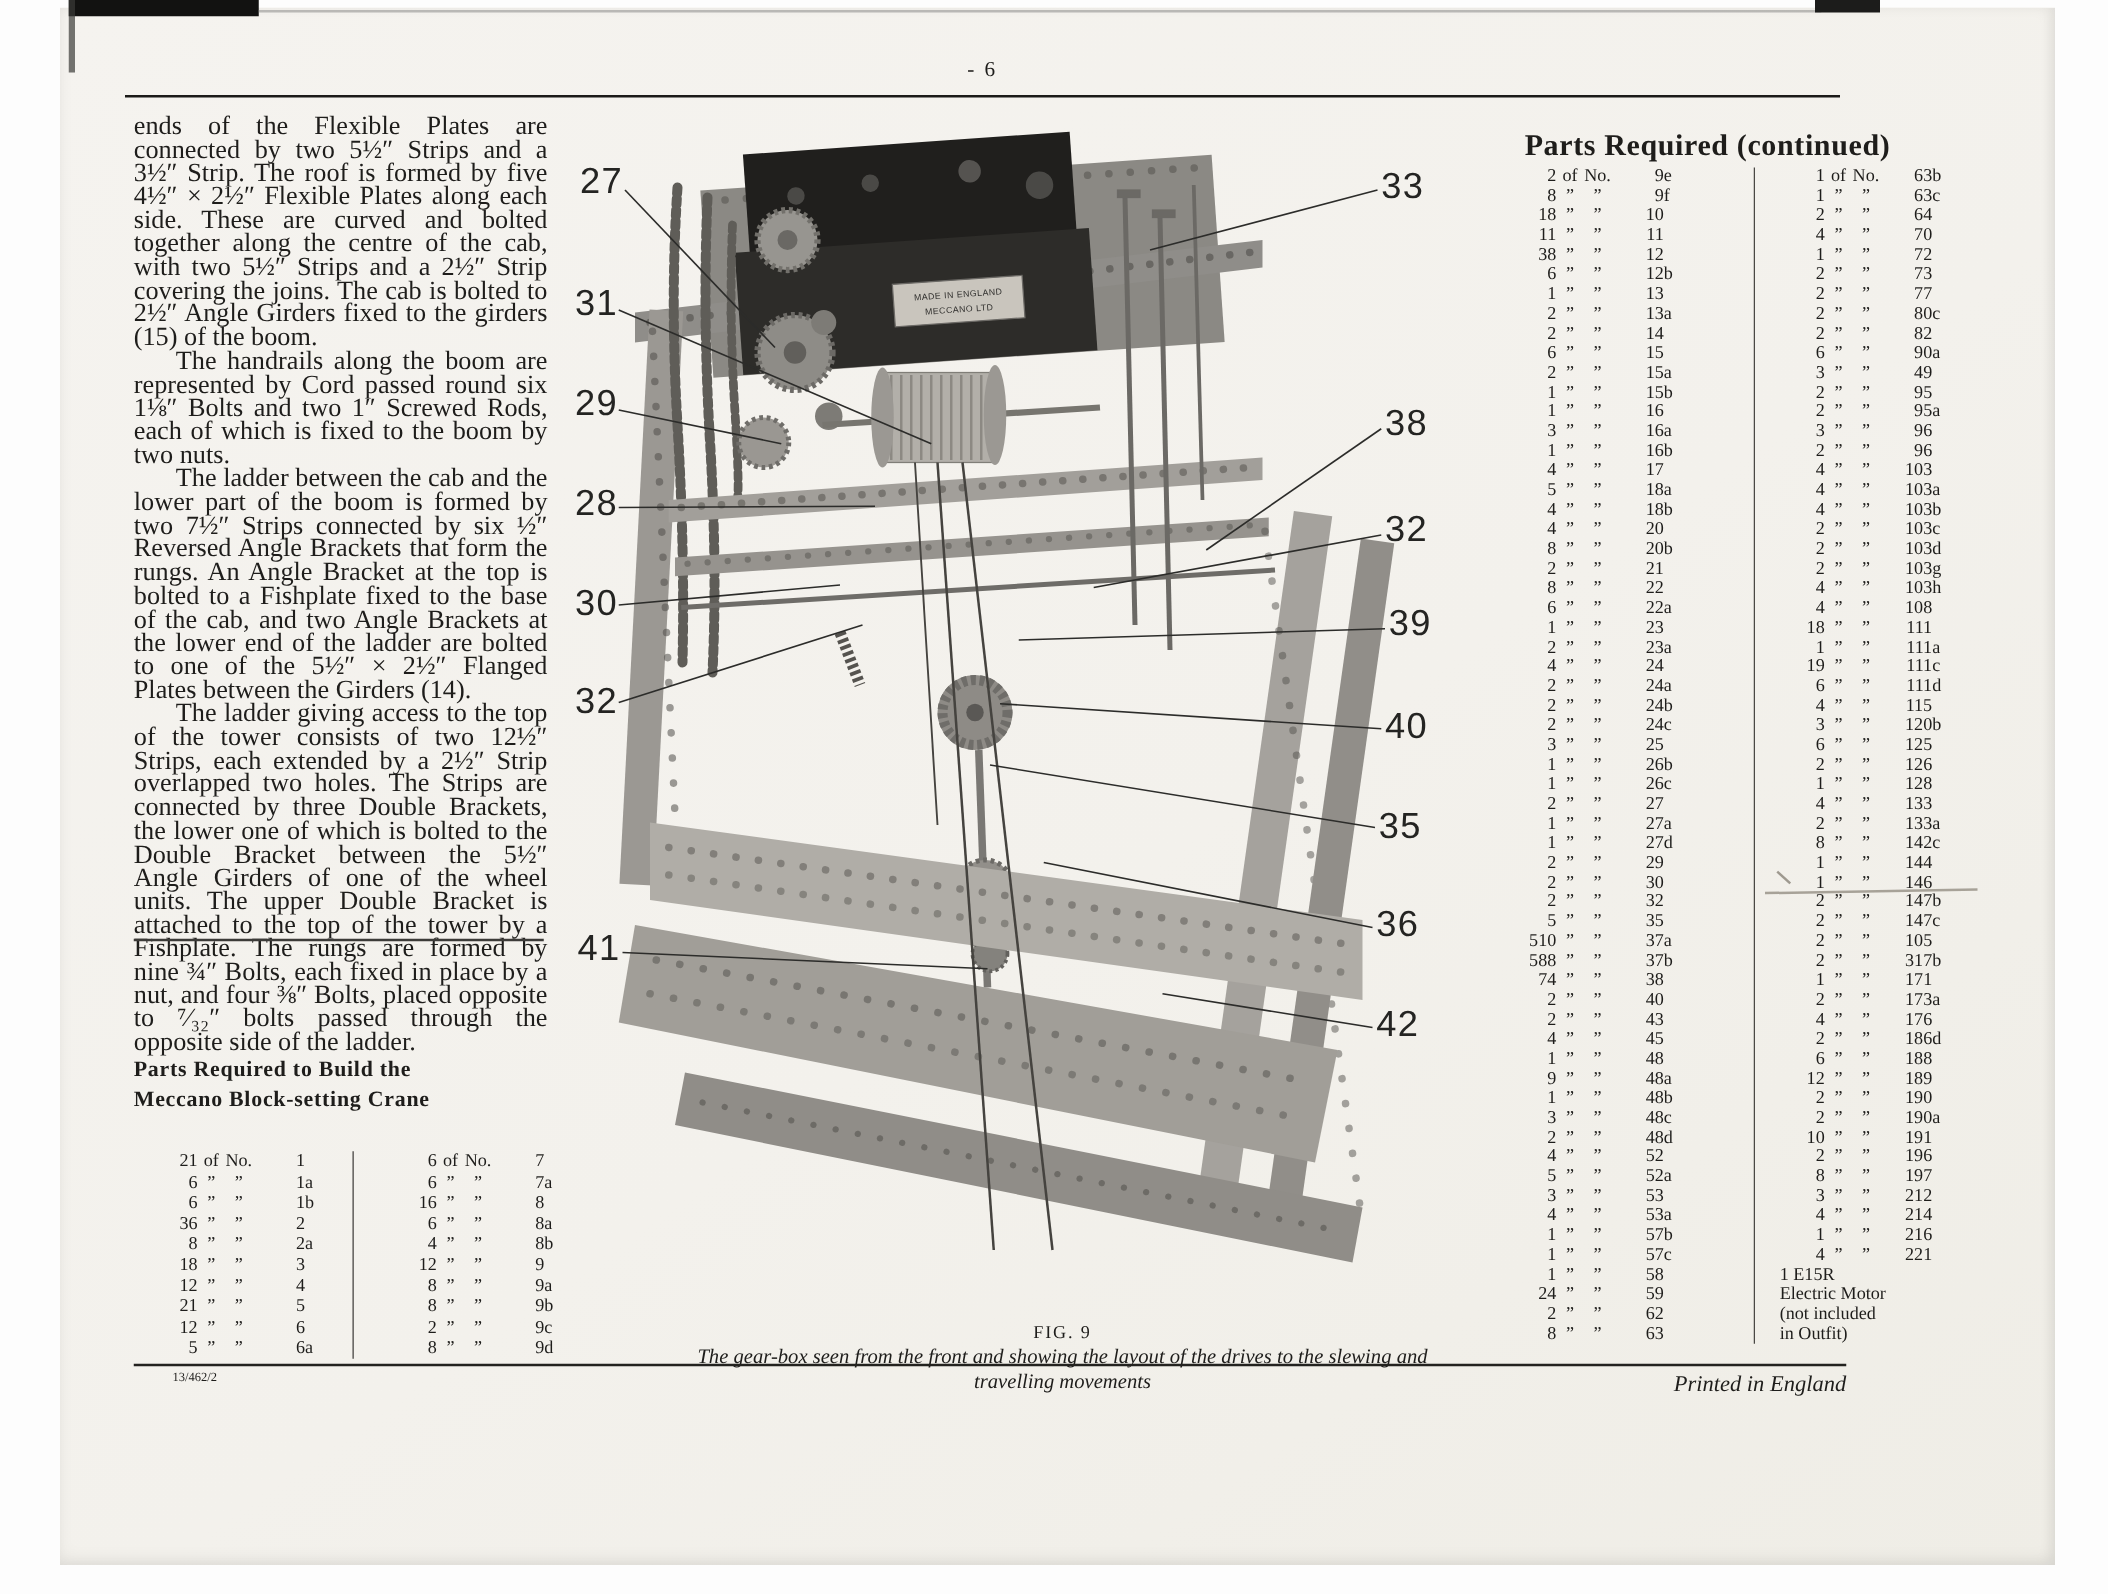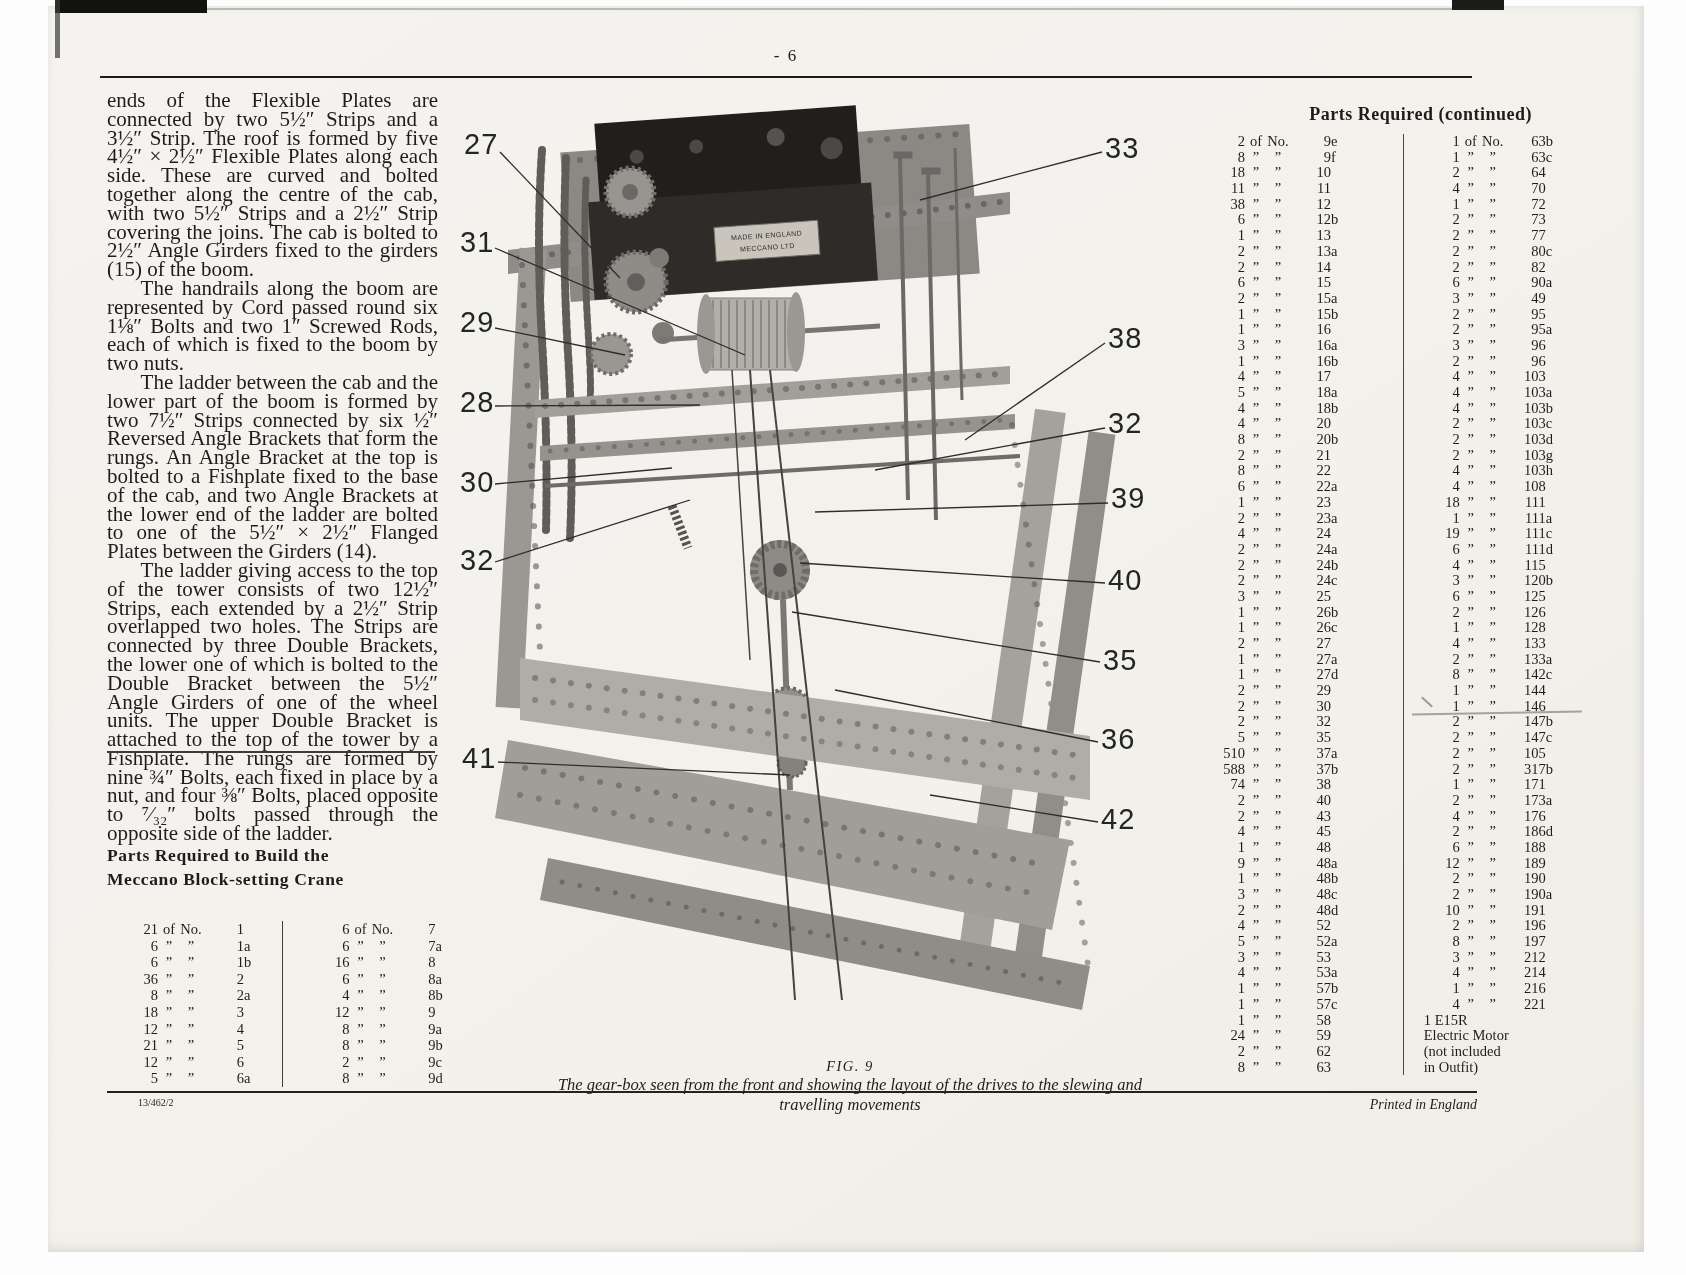--- a/index.html
+++ b/index.html
@@ -29,41 +29,41 @@
   .pt-table .pcol{width:165px;}
   .pt-table .pcol + .pcol{border-left:1.4px solid #413f3c;padding-left:26px;width:139px;}
   .pt-table .prow{height:16.6px;line-height:16.6px;}
 
   .prow{display:flex;}
   .prow .q{width:40px;text-align:right;}
   .prow .c{width:22px;text-align:center;}
   .prow .pn{width:30px;text-align:right;margin-left:12px;}
   .prow .ps{text-align:left;}
 
-  .pc-title{position:absolute;left:1200px;top:104px;width:332px;text-align:right;
-            font-weight:bold;font-size:18px;letter-spacing:.5px;}
+  .pc-title{position:absolute;left:1200px;top:104px;width:332px;text-align:center;
+            font-weight:bold;font-size:24px;letter-spacing:.5px;}
   .pc-list{position:absolute;left:1205px;top:134px;width:348px;display:flex;font-size:14.5px;}
   .pc-list .prow{height:15.7px;line-height:15.7px;}
   .pc-list .pcol1{width:212px;}
   .pc-list .pcol2{border-left:1.4px solid #4a4844;padding-left:16px;flex:1;}
   .note-line{height:15.7px;line-height:15.7px;padding-left:4px;white-space:nowrap;}
   .pencil-line{position:absolute;left:1412px;top:712px;width:170px;height:1.6px;
                background:#9a948a;transform:rotate(-1deg);opacity:.85;}
   .pencil-tick{position:absolute;left:1420px;top:701px;width:14px;height:2px;
                background:#8f897f;transform:rotate(42deg);opacity:.85;}
 
   .figure{position:absolute;left:450px;top:100px;width:720px;height:920px;}
   .caption{position:absolute;left:520px;top:1058px;width:660px;text-align:center;}
-  .caption .figlabel{font-size:14.5px;letter-spacing:1.5px;font-style:italic;}
+  .caption .figlabel{font-size:14.5px;letter-spacing:1.5px;}
   .caption .cap-line{font-style:italic;font-size:16.5px;line-height:20px;}
 
   .footer-rule{position:absolute;left:107px;top:1091px;width:1370px;height:1.6px;background:#23221f;}
   .footer-left{position:absolute;left:108px;top:1097px;font-size:10px;margin-left:30px;}
   .footer-right{position:absolute;left:107px;top:1097px;width:1370px;text-align:right;
-                font-style:italic;font-size:14px;}
+                font-style:italic;font-size:18px;}
 
   svg text.callout{font-family:"Liberation Sans", sans-serif;font-size:29px;fill:#242422;letter-spacing:1px;}
   svg .leader{stroke:#2c2c2a;stroke-width:1.3;}
   svg text.plate{font-family:"Liberation Sans", sans-serif;font-size:7px;fill:#2f2e2c;letter-spacing:.4px;}
 </style>
 </head>
 <body>
 
 <div class="stage">
   <div class="page-bg"></div>

